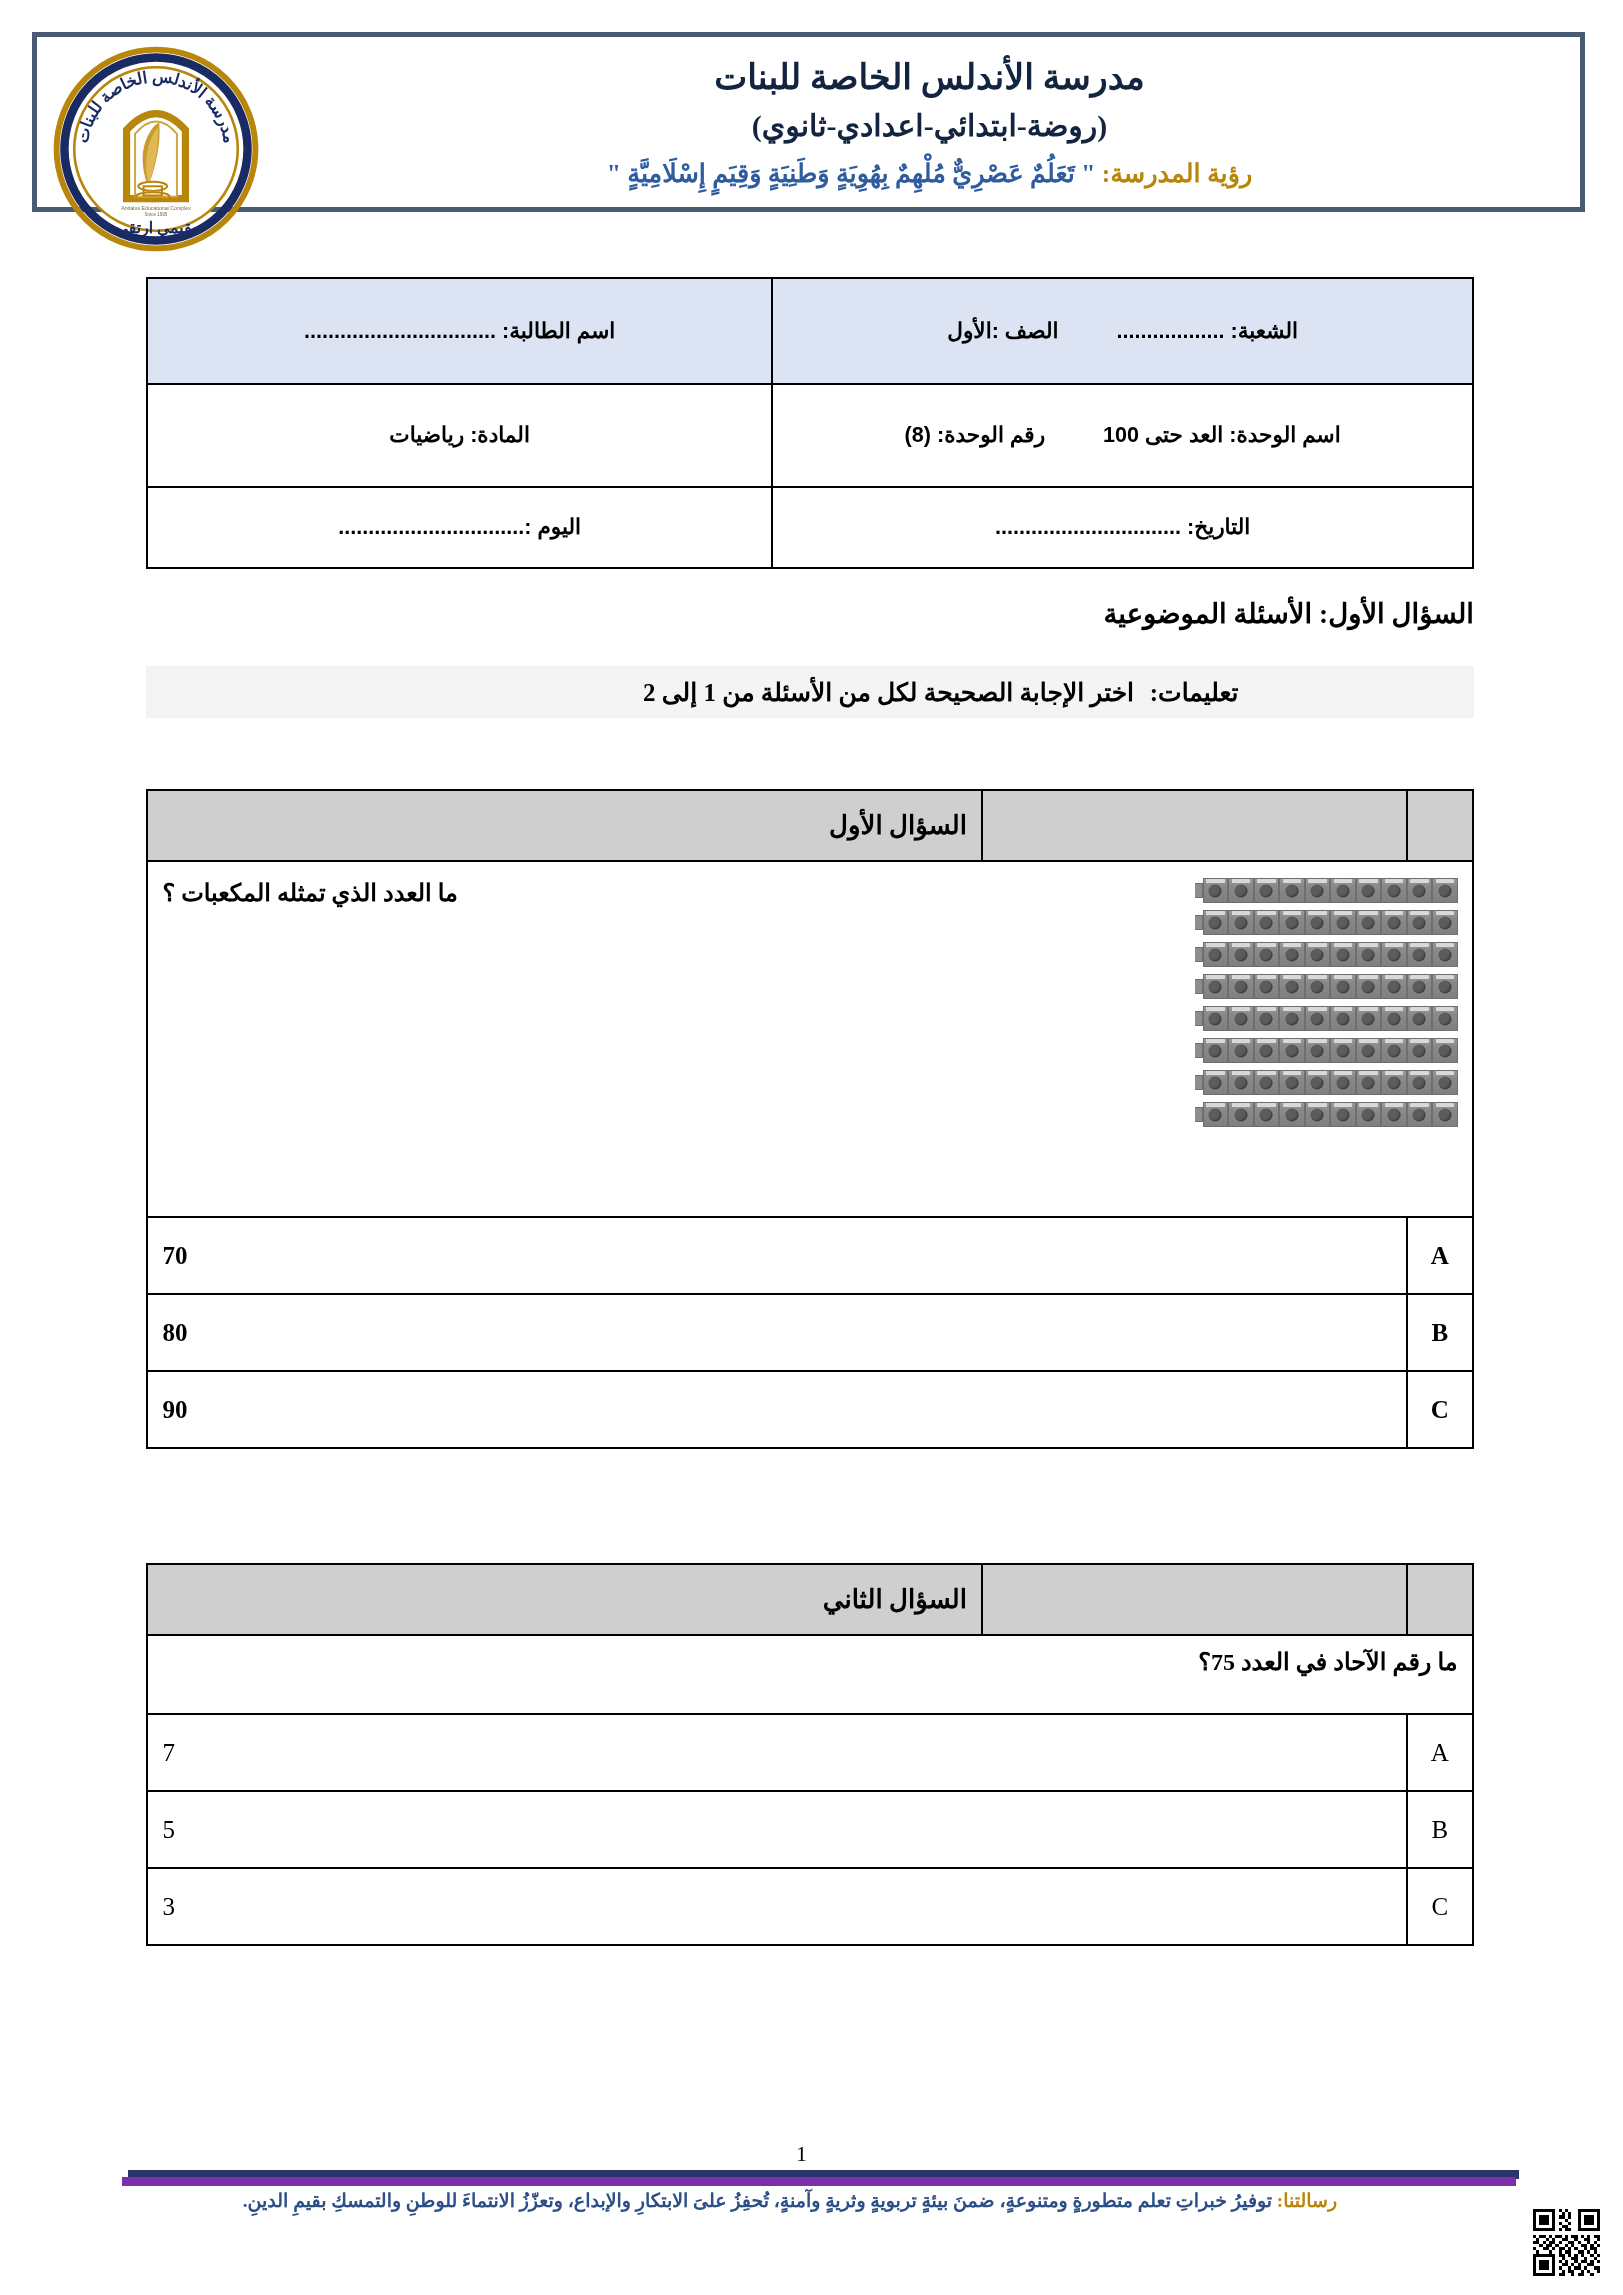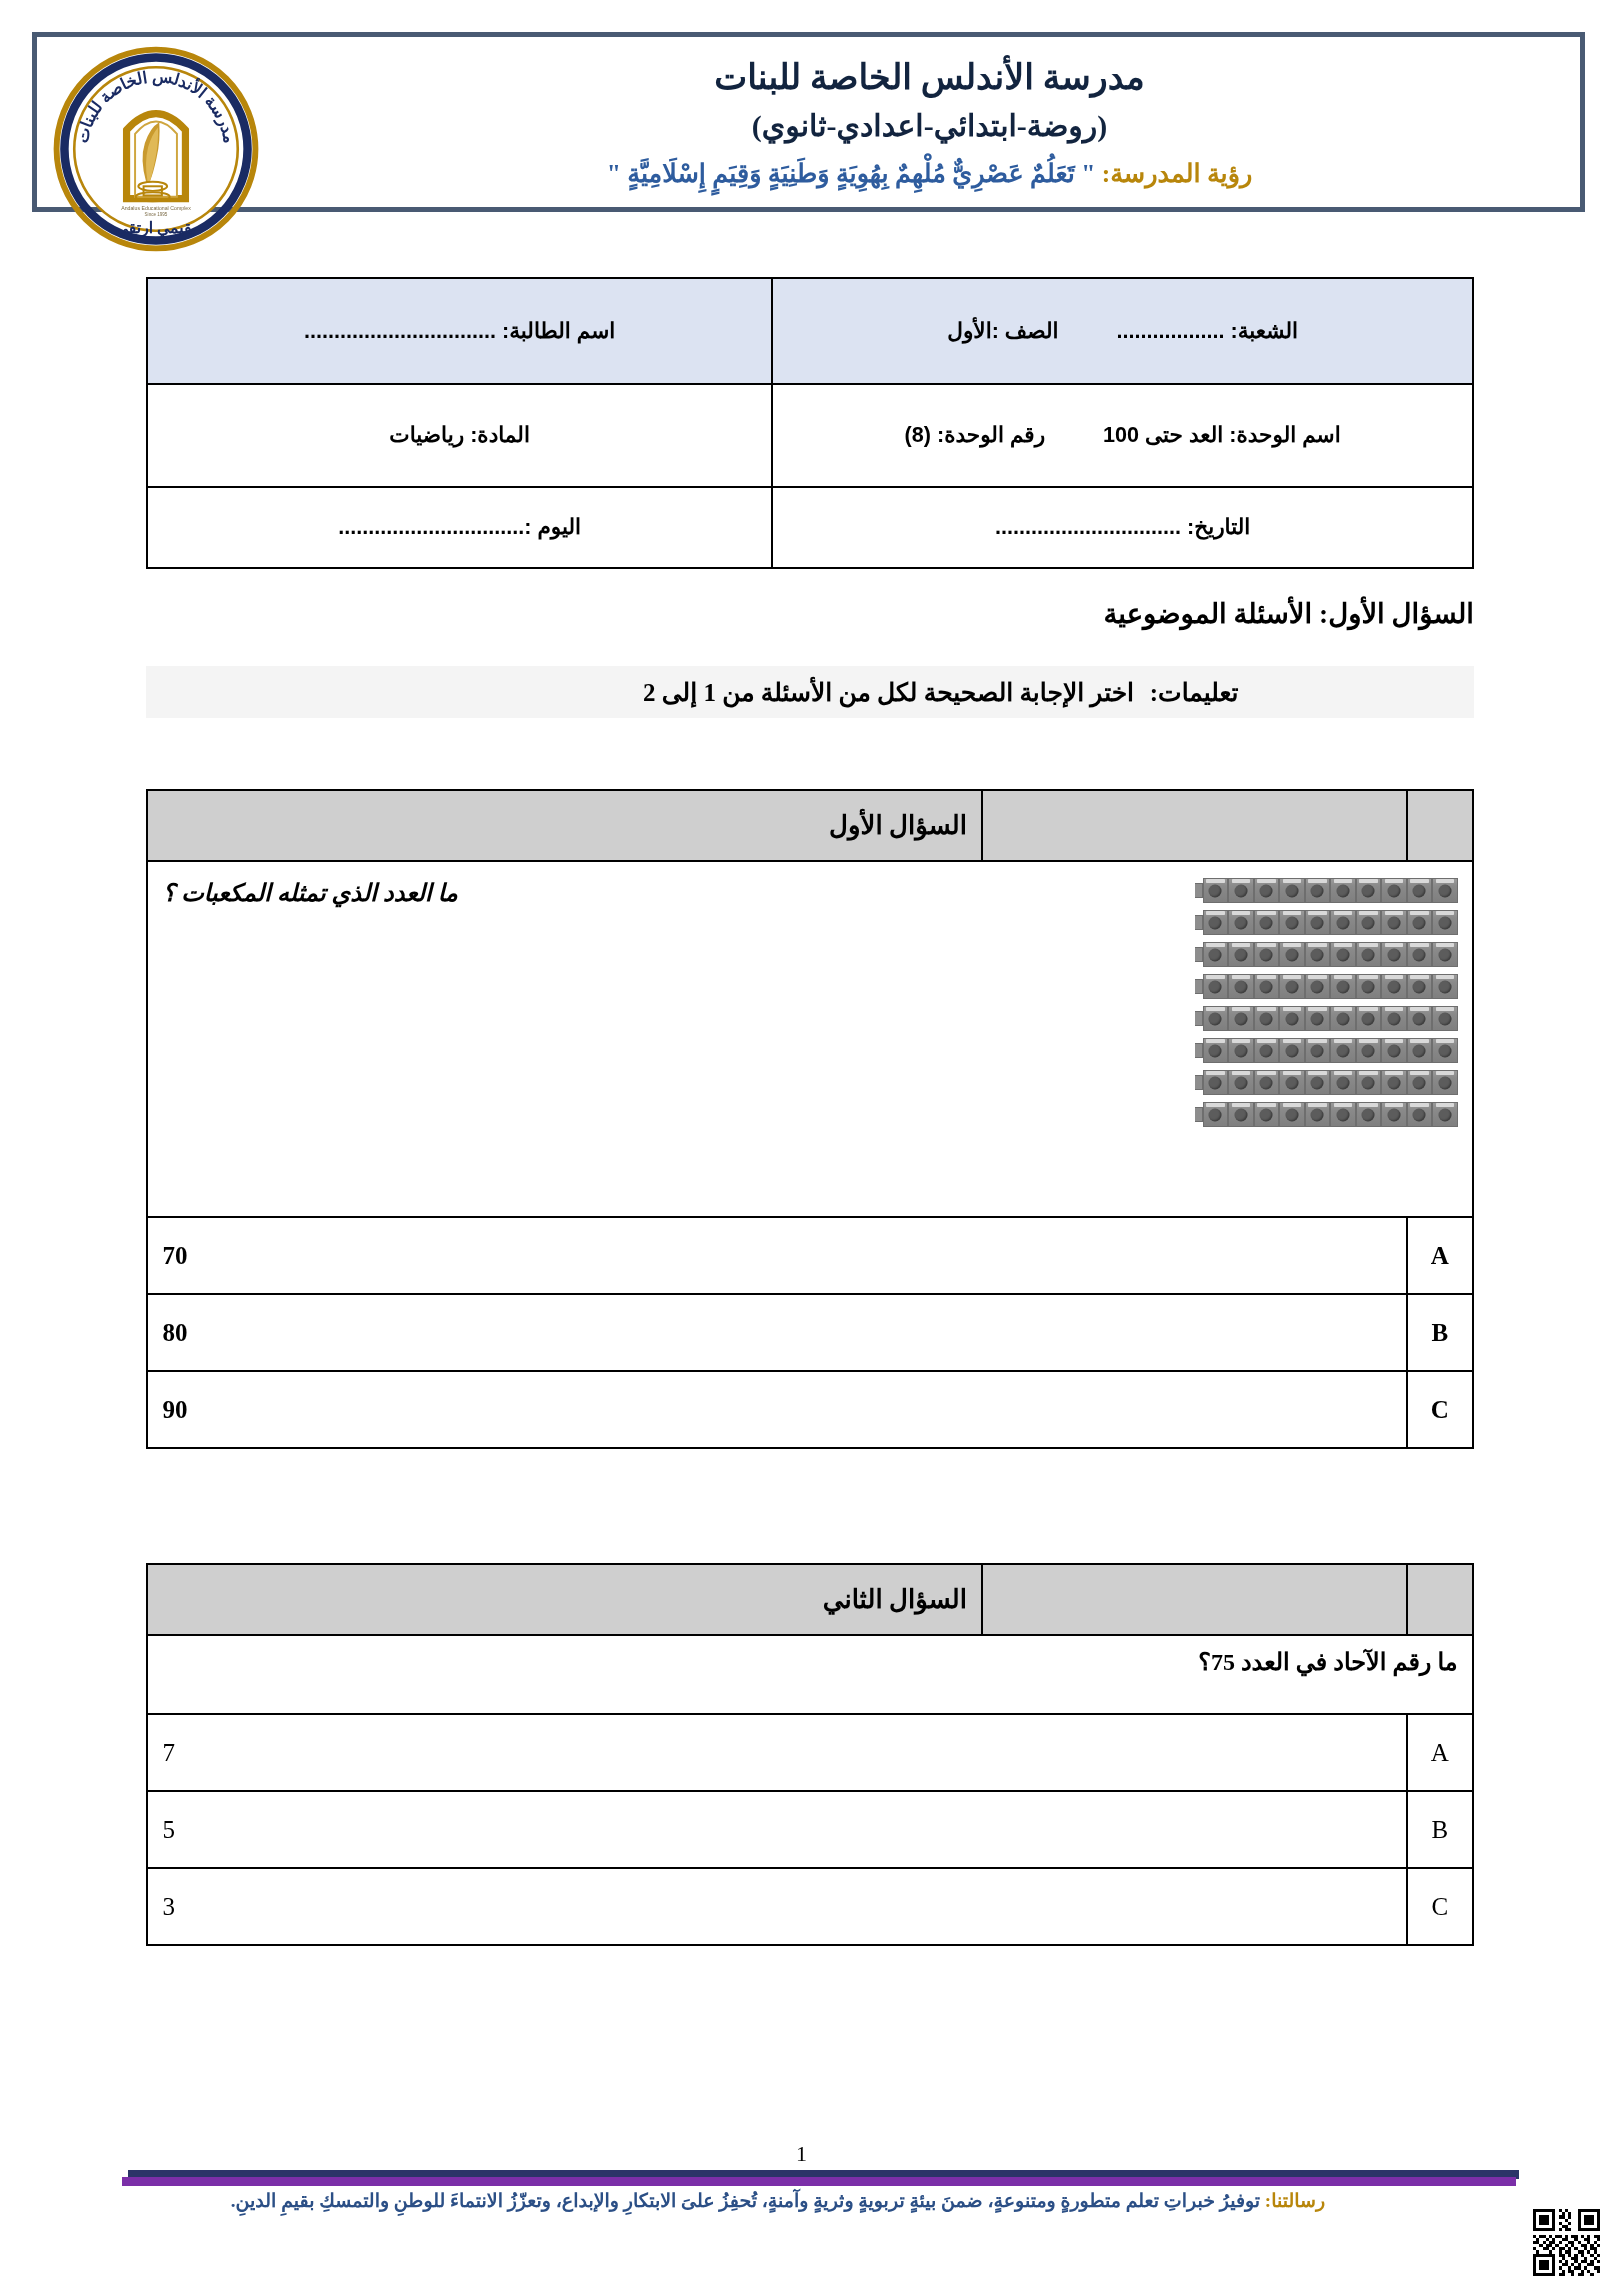--- a/index.html
+++ b/index.html
@@ -298,21 +298,21 @@
     position: absolute;
     top: 2177px;
     left: 122px;
     width: 1394px;
     height: 8.5px;
     background: #7b2fa8;
   }
   .mission {
     position: absolute;
     top: 2188px;
-    right: 161px;
+    right: 149px;
     width: 1368px;
     text-align: center;
     font-family: "Liberation Serif", "DejaVu Serif", serif;
     font-size: 19px;
     font-weight: bold;
     line-height: 1.35;
     white-space: nowrap;
   }
   .mission-label { color: #b8860b; }
   .mission-body  { color: #2b4f86; }
@@ -417,21 +417,21 @@
       <col style="width:32%;">
       <col style="width:63%;">
     </colgroup>
     <tbody>
       <tr class="q-head">
         <td></td>
         <td></td>
         <td>السؤال الأول</td>
       </tr>
       <tr class="q-stem">
-        <td colspan="3" style="height:356px;font-style:italic;">
+        <td colspan="3" style="height:356px;">
           <div class="stem-inner">
             <div class="stem-text">ما العدد الذي تمثله المكعبات ؟</div>
             <div class="cubes-area" id="q1-cubes">
                 <div class="cube-rod">
                   <div class="cube"></div>
                   <div class="cube"></div>
                   <div class="cube"></div>
                   <div class="cube"></div>
                   <div class="cube"></div>
                   <div class="cube"></div>

